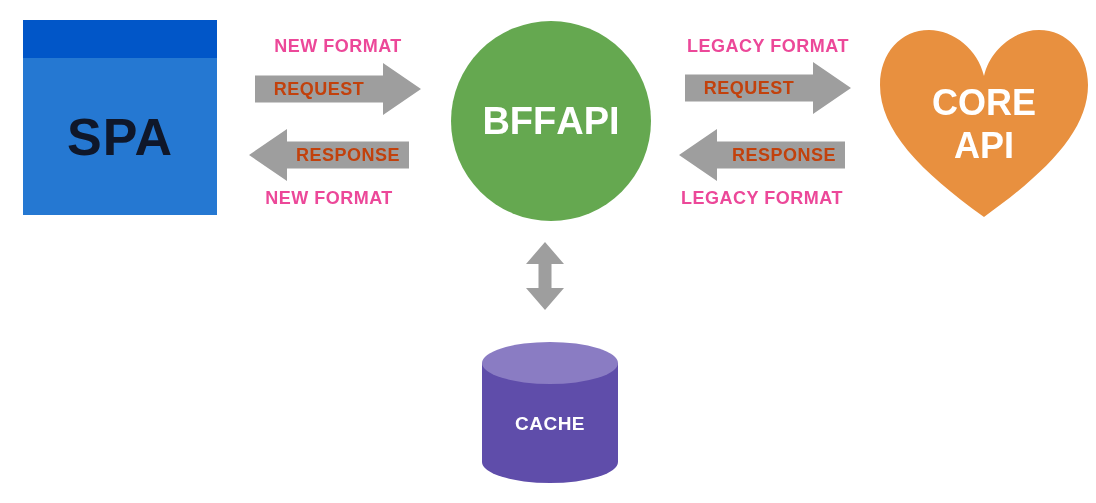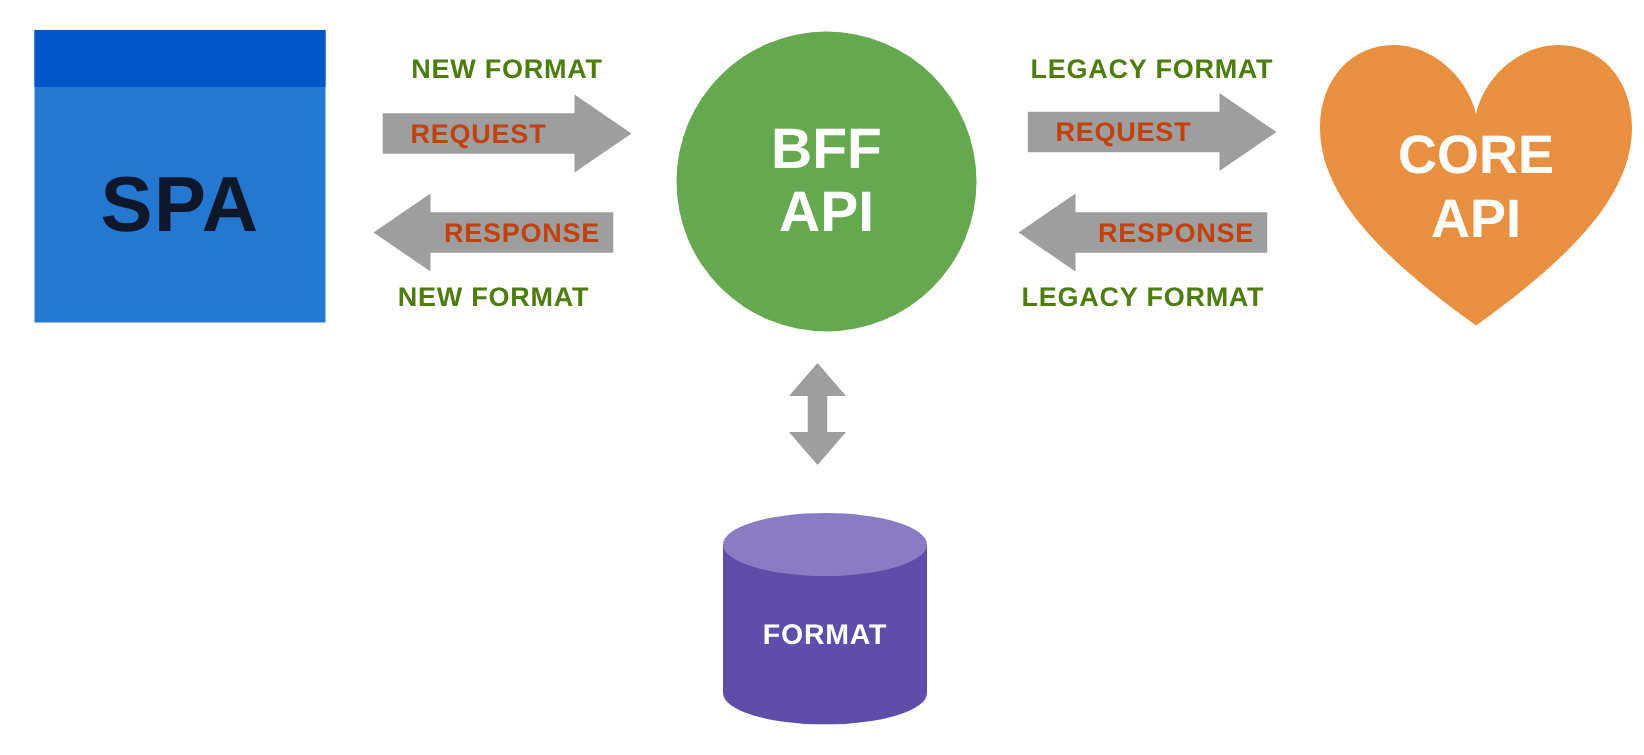--- a/index.html
+++ b/index.html
@@ -22,37 +22,37 @@
   .spa-label {
     position: absolute; left: 0; top: 38px; width: 100%; height: 157px;
     display: flex; align-items: center; justify-content: center;
     color: #0f172a; font-size: 52px; font-weight: bold; letter-spacing: 1px;
   }
 
   
   .bff-node {
     left: 451px; top: 21px; width: 200px; height: 200px;
     border-radius: 50%; background: #65a850;
-    display: flex; flex-direction: column; align-items: center; justify-content: center;
+    display: flex; flex-direction: row; align-items: center; justify-content: center;
   }
   .node-line { color: #ffffff; font-weight: bold; text-align: center; }
   .bff-node .node-line { font-size: 38px; line-height: 42px; }
 
   
   .core-svg { left: 880px; top: 30px; }
   .core-text {
     left: 880px; top: 30px; width: 208px; height: 187px;
     display: flex; flex-direction: column; align-items: center; justify-content: center;
     pointer-events: none;
   }
   .core-text .node-line { font-size: 36px; line-height: 43px; }
 
   
   .flow-label {
-    color: #4d7c0f; font-size: 18px; font-weight: bold;
+    color: #ec4899; font-size: 18px; font-weight: bold;
     letter-spacing: 0.5px; text-align: center; white-space: nowrap;
   }
   .lbl-left-top     { left: 255px; top: 36px;  width: 166px; }
   .lbl-left-bottom  { left: 249px; top: 188px; width: 160px; }
   .lbl-right-top    { left: 685px; top: 36px;  width: 166px; }
   .lbl-right-bottom { left: 679px; top: 188px; width: 166px; }
 
   
   .arrow-box { position: absolute; }
   .arrow-req-left  { left: 255px; top: 63px;  width: 166px; height: 52px; }
@@ -142,16 +142,16 @@
 
   <svg class="abs v-arrow" width="38" height="68" viewBox="0 0 38 68">
     <polygon points="19,0 38,22 25.5,22 25.5,46 38,46 19,68 0,46 12.5,46 12.5,22 0,22" fill="#9e9e9e"></polygon>
   </svg>
 
   <svg class="abs db-svg" width="136" height="141" viewBox="0 0 136 141">
     <path d="M0,21 L0,120 A68,21 0 0 0 136,120 L136,21 Z" fill="#5f4daa"></path>
     <ellipse cx="68" cy="21" rx="68" ry="21" fill="#8a7cc3"></ellipse>
   </svg>
   <div class="abs db-text">
-    <div class="node-line">FORMAT</div>
+    <div class="node-line">CACHE</div>
   </div>
 
 </div>
 
 </body></html>

